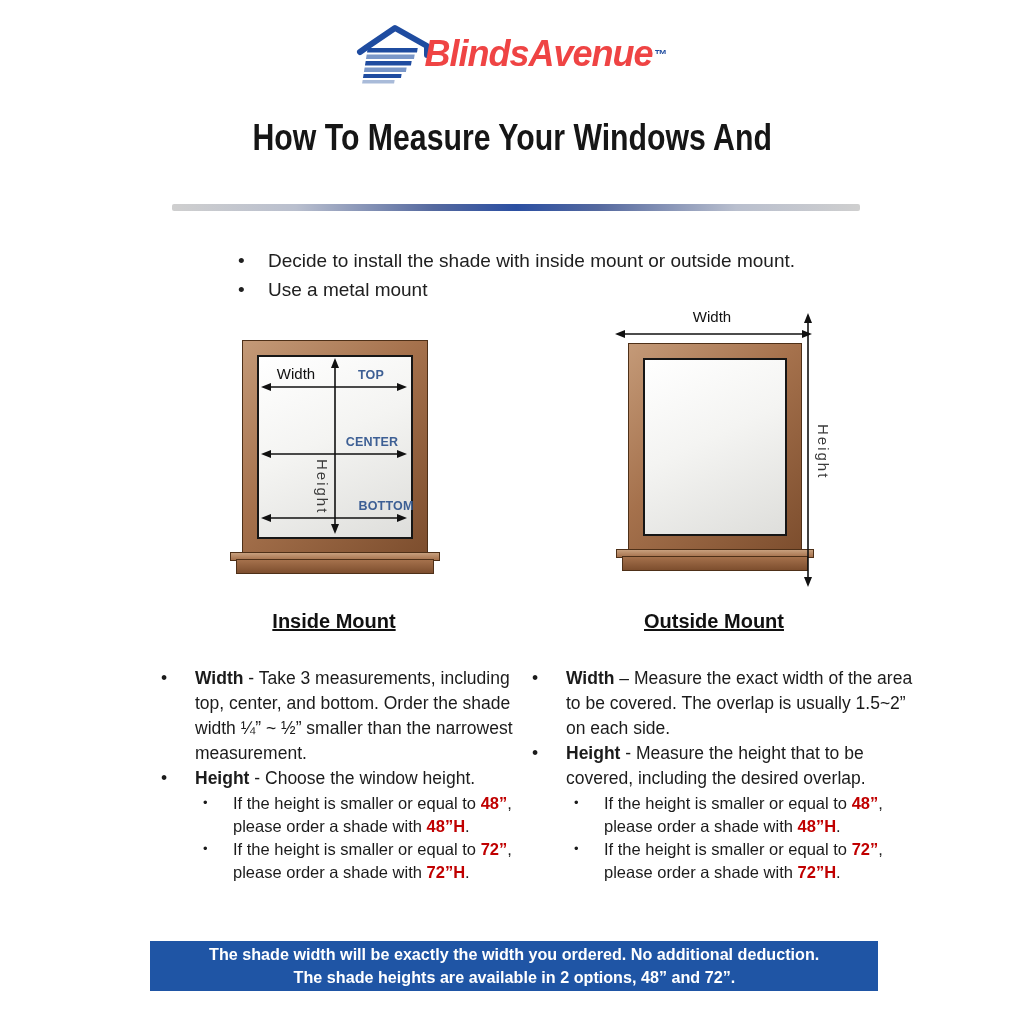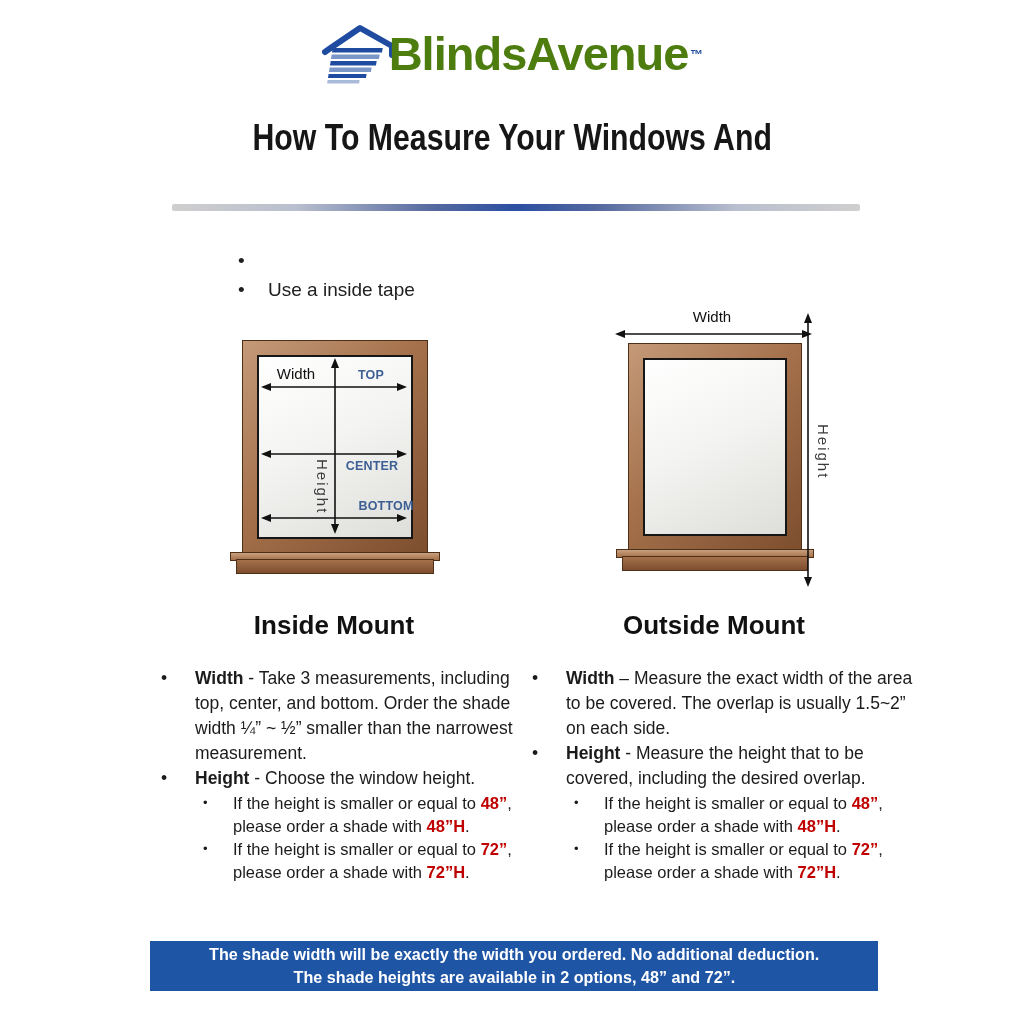--- a/index.html
+++ b/index.html
@@ -1,21 +1,21 @@
 <!DOCTYPE html>
 <html><head>
 <meta charset="utf-8">
 <style>
   html,body{margin:0;padding:0;background:#fff;}
   body{width:1024px;height:1024px;position:relative;font-family:"Liberation Sans",sans-serif;color:#1c1c1c;overflow:hidden;}
 
   
   .logo{position:absolute;top:22px;left:0;width:1024px;display:flex;justify-content:center;align-items:center;}
   .logo-icon{width:74px;height:64px;margin-right:-6px;margin-top:-2px;}
-  .logo-text{font-size:47px;font-weight:bold;color:#4d7c0f;letter-spacing:-1px;line-height:64px;}
+  .logo-text{font-size:36px;font-weight:bold;font-style:italic;color:#ef4444;letter-spacing:-1px;line-height:64px;}
   .logo-tm{font-size:13px;font-weight:bold;color:#1F4CA0;vertical-align:28px;margin-left:2px;font-style:normal;}
 
   
   .title{position:absolute;top:116px;left:0;width:1024px;text-align:center;font-weight:bold;color:#161616;}
   .title .t-line{display:block;font-size:36px;line-height:44px;white-space:nowrap;}
   .title .t-line>span{display:inline-block;transform:scaleX(0.84);transform-origin:center;}
 
   .divider{position:absolute;top:204px;left:172px;width:688px;height:7px;border-radius:2px;
     background:linear-gradient(to right,#cfcfcf 0%,#b9bfce 18%,#55699f 38%,#2b4fa2 50%,#55699f 62%,#b9bfce 82%,#cfcfcf 100%);}
 
@@ -31,21 +31,21 @@
   .sill-lip{position:absolute;height:7px;background:linear-gradient(#c8a07e,#a5714c);border:1px solid #4e3018;}
   .sill-apron{position:absolute;height:13px;background:linear-gradient(#a5714c,#7d4e2e);border:1px solid #4e3018;}
 
   .win-left{left:242px;top:340px;width:184px;height:212px;}
   .win-right{left:628px;top:343px;width:172px;height:206px;}
 
   .diagram-label{position:absolute;font-size:15px;color:#111;text-align:center;}
   .blue-label{position:absolute;font-size:12.5px;font-weight:bold;color:#3D5F94;text-align:center;letter-spacing:0.2px;}
   .rot90{position:absolute;transform:rotate(90deg);transform-origin:0 0;font-size:15px;color:#3a3a3a;letter-spacing:2px;white-space:nowrap;}
 
-  .caption{position:absolute;top:610px;width:200px;text-align:center;font-size:26px;font-weight:bold;color:#111;}
+  .caption{position:absolute;top:610px;width:200px;text-align:center;font-size:20px;font-weight:bold;text-decoration:underline;color:#111;}
 
   
   .col{position:absolute;top:666px;font-size:17.5px;line-height:25px;color:#1b1b1b;}
   .col-left{left:155px;width:372px;}
   .col-right{left:526px;width:392px;}
   .item{display:flex;}
   .item-bullet{flex:0 0 34px;text-align:left;padding-left:6px;}
   .item-text{flex:1;}
   .lead{font-weight:bold;}
   .sub{margin-left:46px;font-size:16.5px;line-height:22.5px;margin-top:1px;}
@@ -79,24 +79,25 @@
 </div>
 
 <div class="title">
   <span class="t-line"><span>How To Measure Your Windows And</span></span>
 </div>
 <div class="divider"></div>
 
 <div class="intro">
   <div class="intro-row">
     <span class="intro-bullet">•</span>
+    <span>Decide to install the shade with inside mount or outside mount.</span>
   </div>
   <div class="intro-row">
     <span class="intro-bullet">•</span>
-    <span>Use a inside tape</span>
+    <span>Use a metal mount</span>
   </div>
 </div>
 
 <div class="frame win-left">
   <div class="frame-inner">
     <svg class="arrow-svg" style="left:0;top:0;" width="150" height="178" viewBox="0 0 150 178">
 
       <line x1="76" y1="9" x2="76" y2="169" stroke="#111" stroke-width="1.6"></line>
       <polygon points="76,1 72,11 80,11" fill="#111"></polygon>
       <polygon points="76,177 72,167 80,167" fill="#111"></polygon>
@@ -108,21 +109,21 @@
       <line x1="10" y1="97" x2="140" y2="97" stroke="#111" stroke-width="1.6"></line>
       <polygon points="2,97 12,93 12,101" fill="#111"></polygon>
       <polygon points="148,97 138,93 138,101" fill="#111"></polygon>
 
       <line x1="10" y1="161" x2="140" y2="161" stroke="#111" stroke-width="1.6"></line>
       <polygon points="2,161 12,157 12,165" fill="#111"></polygon>
       <polygon points="148,161 138,157 138,165" fill="#111"></polygon>
     </svg>
     <div class="diagram-label" style="left:2px;top:8px;width:70px;">Width</div>
     <div class="blue-label" style="left:82px;top:11px;width:60px;">TOP</div>
-    <div class="blue-label" style="left:80px;top:78px;width:66px;margin-top:24px;">CENTER</div>
+    <div class="blue-label" style="left:80px;top:78px;width:66px;">CENTER</div>
     <div class="blue-label" style="left:94px;top:142px;width:66px;">BOTTOM</div>
     <div class="rot90" style="left:72px;top:102px;">Height</div>
   </div>
 </div>
 <div class="sill-lip" style="left:230px;top:552px;width:208px;"></div>
 <div class="sill-apron" style="left:236px;top:559px;width:196px;"></div>
 
 <div class="frame win-right">
   <div class="frame-inner"></div>
 </div>

